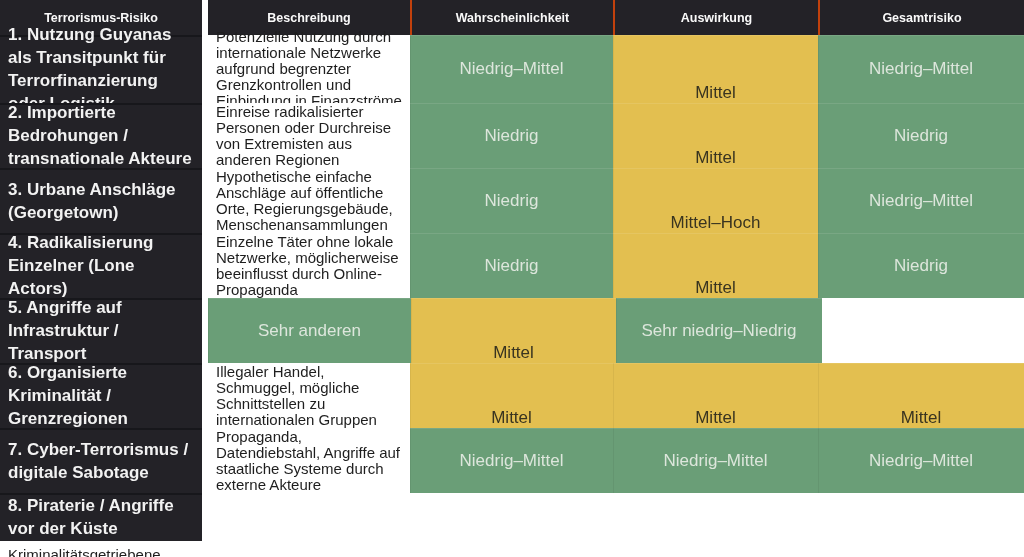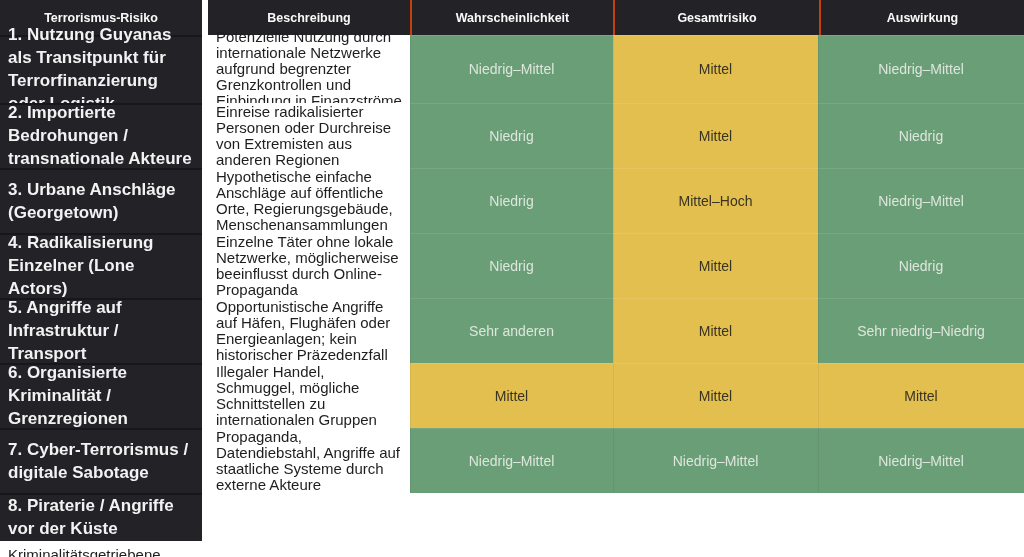--- a/index.html
+++ b/index.html
@@ -31,49 +31,49 @@
   .cell.label{
     width:202px;background:#232227;border-top:2px solid #17171b;
     color:#f2f2f2;font-weight:700;font-size:17px;line-height:1.35;
     padding:0 6px 0 8px;
   }
   .cell.desc{
     width:202px;background:#ffffff;color:#1e1e1e;
     font-size:15px;line-height:16px;padding:0 6px 0 8px;
   }
   .cell.level{
-    justify-content:center;text-align:center;font-size:14px;
+    justify-content:center;text-align:center;font-size:17px;
     box-shadow:inset 0 1px 0 rgba(255,255,255,0.10), inset 1px 0 0 rgba(0,0,0,0.05);
     padding:0 6px;
   }
   .cell.level[data-level="green"]{background:#6a9e77;color:#dde6dc;}
-  .cell.level[data-level="yellow"]{background:#e3bf50;color:#393420;}
+  .cell.level[data-level="yellow"]{background:#e3bf50;color:#393420;align-items:flex-end;}
 </style>
 </head>
 <body>
 
 <div class="risk-table">
 
   <div class="hrow">
     <div class="hcell w-risk">
       <span>Terrorismus-Risiko</span>
     </div>
     <div class="w-gap"></div>
     <div class="hcell w-desc">
       <span>Beschreibung</span>
     </div>
     <div class="hcell w-lik sep">
       <span>Wahrscheinlichkeit</span>
     </div>
+    <div class="hcell w-imp sep">
+      <span>Auswirkung</span>
+    </div>
     <div class="hcell w-ovr sep">
       <span>Gesamtrisiko</span>
     </div>
-    <div class="hcell w-imp sep">
-      <span>Auswirkung</span>
-    </div>
   </div>
 
   <div class="row r1">
     <div class="cell label">
       <span>1. Nutzung Guyanas als Transitpunkt für Terrorfinanzierung oder Logistik</span>
     </div>
     <div class="w-gap"></div>
     <div class="cell desc">
       <span>Potenzielle Nutzung durch internationale Netzwerke aufgrund begrenzter Grenzkontrollen und Einbindung in Finanzströme</span>
     </div>
@@ -143,23 +143,20 @@
     <div class="cell level w-ovr" data-level="green">
       <span>Niedrig</span>
     </div>
   </div>
 
   <div class="row r5">
     <div class="cell label">
       <span>5. Angriffe auf Infrastruktur / Transport</span>
     </div>
     <div class="w-gap"></div>
-    <div class="cell desc">
-      <span>Opportunistische Angriffe auf Häfen, Flughäfen oder Energieanlagen; kein historischer Präzedenzfall</span>
-    </div>
     <div class="cell level w-lik" data-level="green">
       <span>Sehr anderen</span>
     </div>
     <div class="cell level w-imp" data-level="yellow">
       <span>Mittel</span>
     </div>
     <div class="cell level w-ovr" data-level="green">
       <span>Sehr niedrig–Niedrig</span>
     </div>
   </div>

